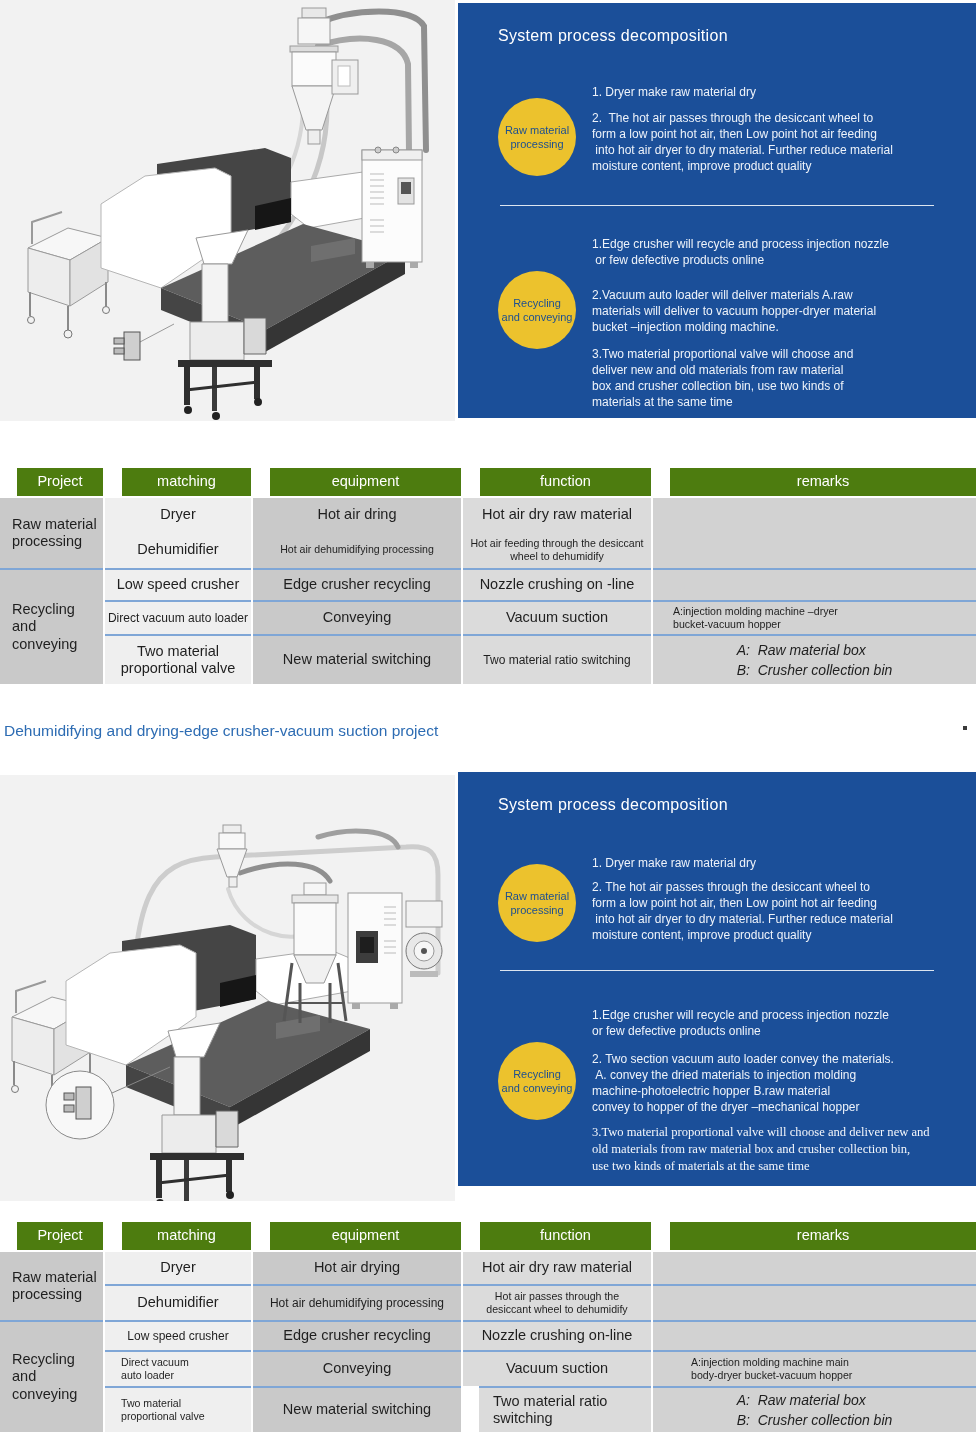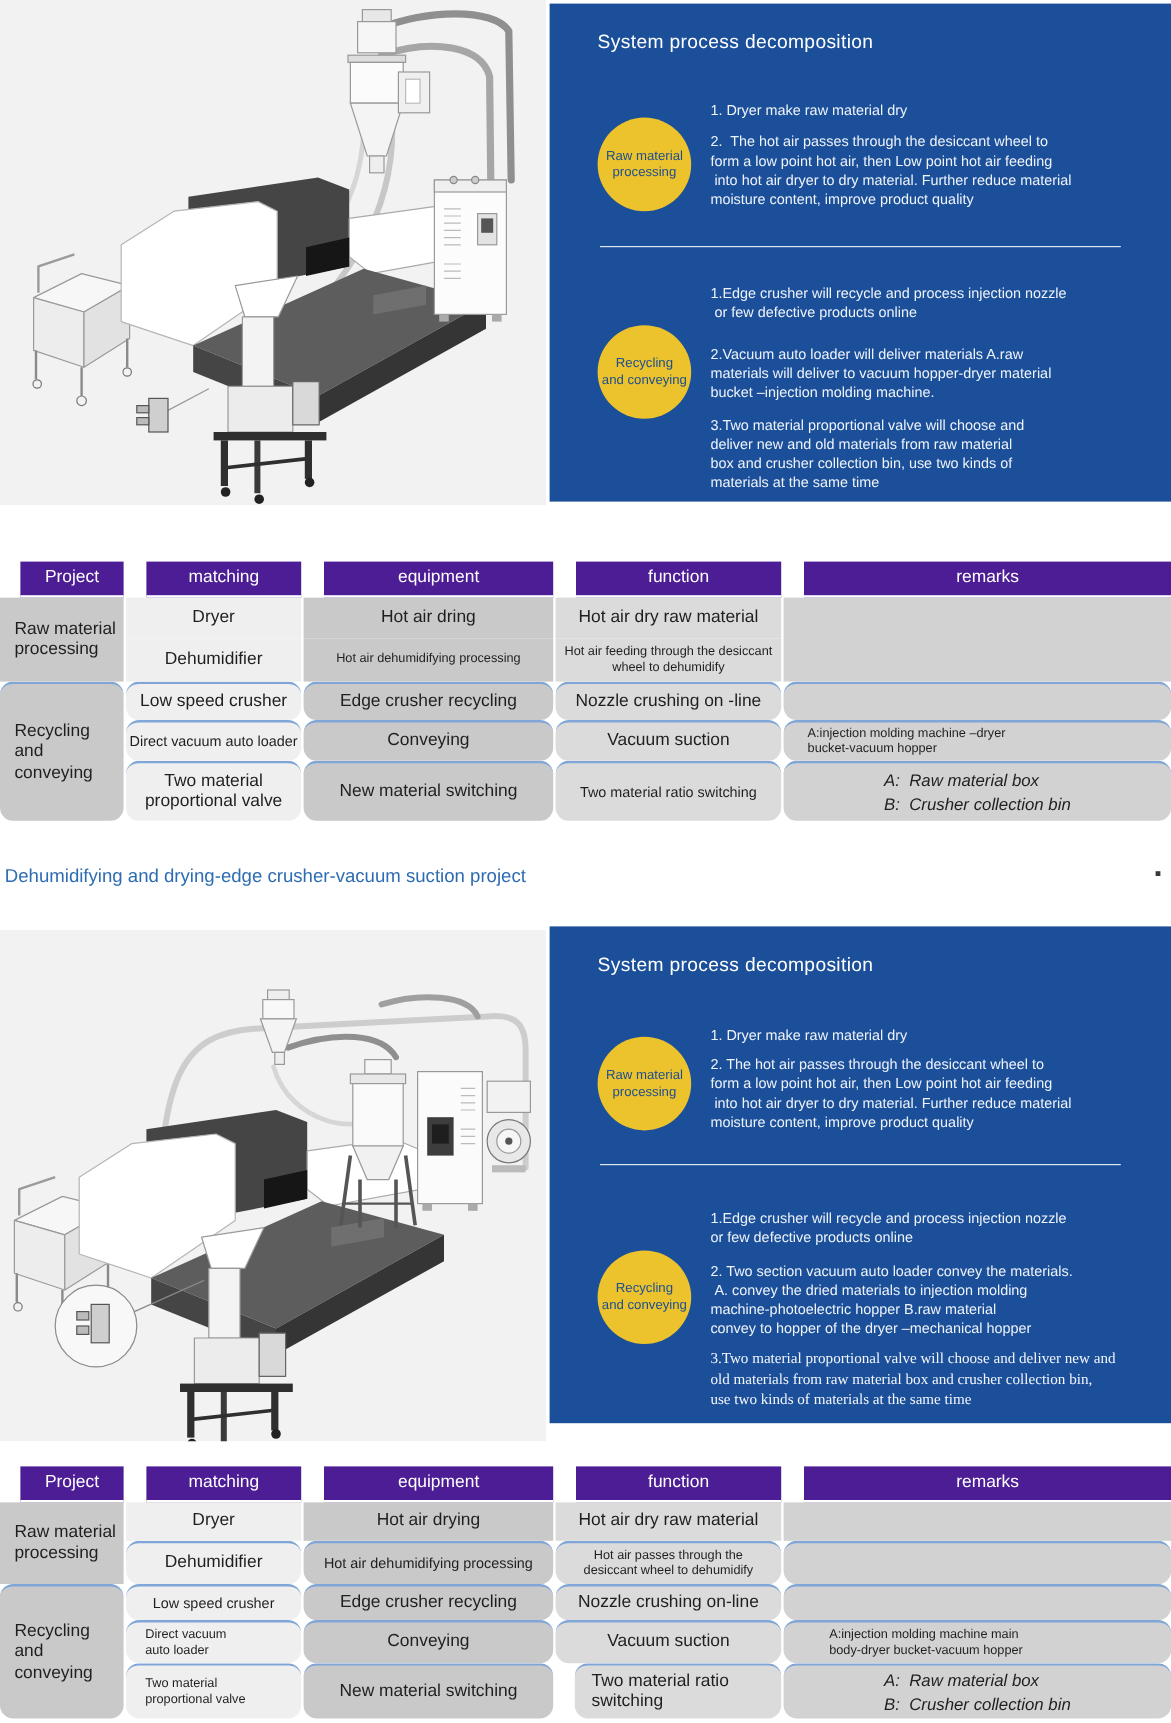--- a/index.html
+++ b/index.html
@@ -26,27 +26,27 @@
   .section-heading{position:absolute;left:4px;top:722px;font-size:15.5px;color:#2d6cb3;}
   .stray-dot{position:absolute;left:963px;top:726px;width:4px;height:4px;background:#3a3a3a;}
 
   
   .proc-table{position:absolute;left:0;width:976px;display:grid;
               grid-template-columns:103px 146px 208px 188px 323px;column-gap:2px;background:#ffffff;}
   .t1{top:468px;grid-template-rows:30px 34px 36px 32px 34px 50px;}
   .t2{top:1222px;grid-template-rows:30px 32px 36px 30px 36px 46px;}
   .cell{display:flex;align-items:center;justify-content:center;text-align:center;
         font-size:14.5px;color:#1f1f1f;line-height:1.2;}
-  .th{background:#4c1d95;color:#ffffff;font-size:14.5px;border-bottom:2px solid #ffffff;margin-left:17px;}
+  .th{background:#4d7c0f;color:#ffffff;font-size:14.5px;border-bottom:2px solid #ffffff;margin-left:17px;}
   .c1{background:#c9c9c9;justify-content:flex-start;text-align:left;padding-left:12px;}
   .c2{background:#efefef;}
   .c3{background:#c9c9c9;}
   .c4{background:#dbdbdb;}
   .c5{background:#d2d2d2;}
-  .line-top{border-top:2px solid #7fa6d6;border-radius:11px;}
+  .line-top{border-top:2px solid #7fa6d6;}
   .sm{font-size:10.6px;line-height:1.25;}
   .md{font-size:12px;line-height:1.25;}
   .left{justify-content:flex-start;text-align:left;padding-left:38px;}
   .ab-block{display:inline-block;text-align:left;font-size:14px;line-height:1.45;font-style:italic;}
 </style>
 </head>
 <body>
 
 <div class="abs illu" style="left:0;top:0;width:455px;height:421px;">
   <svg width="455" height="421" viewBox="0 0 455 421">

